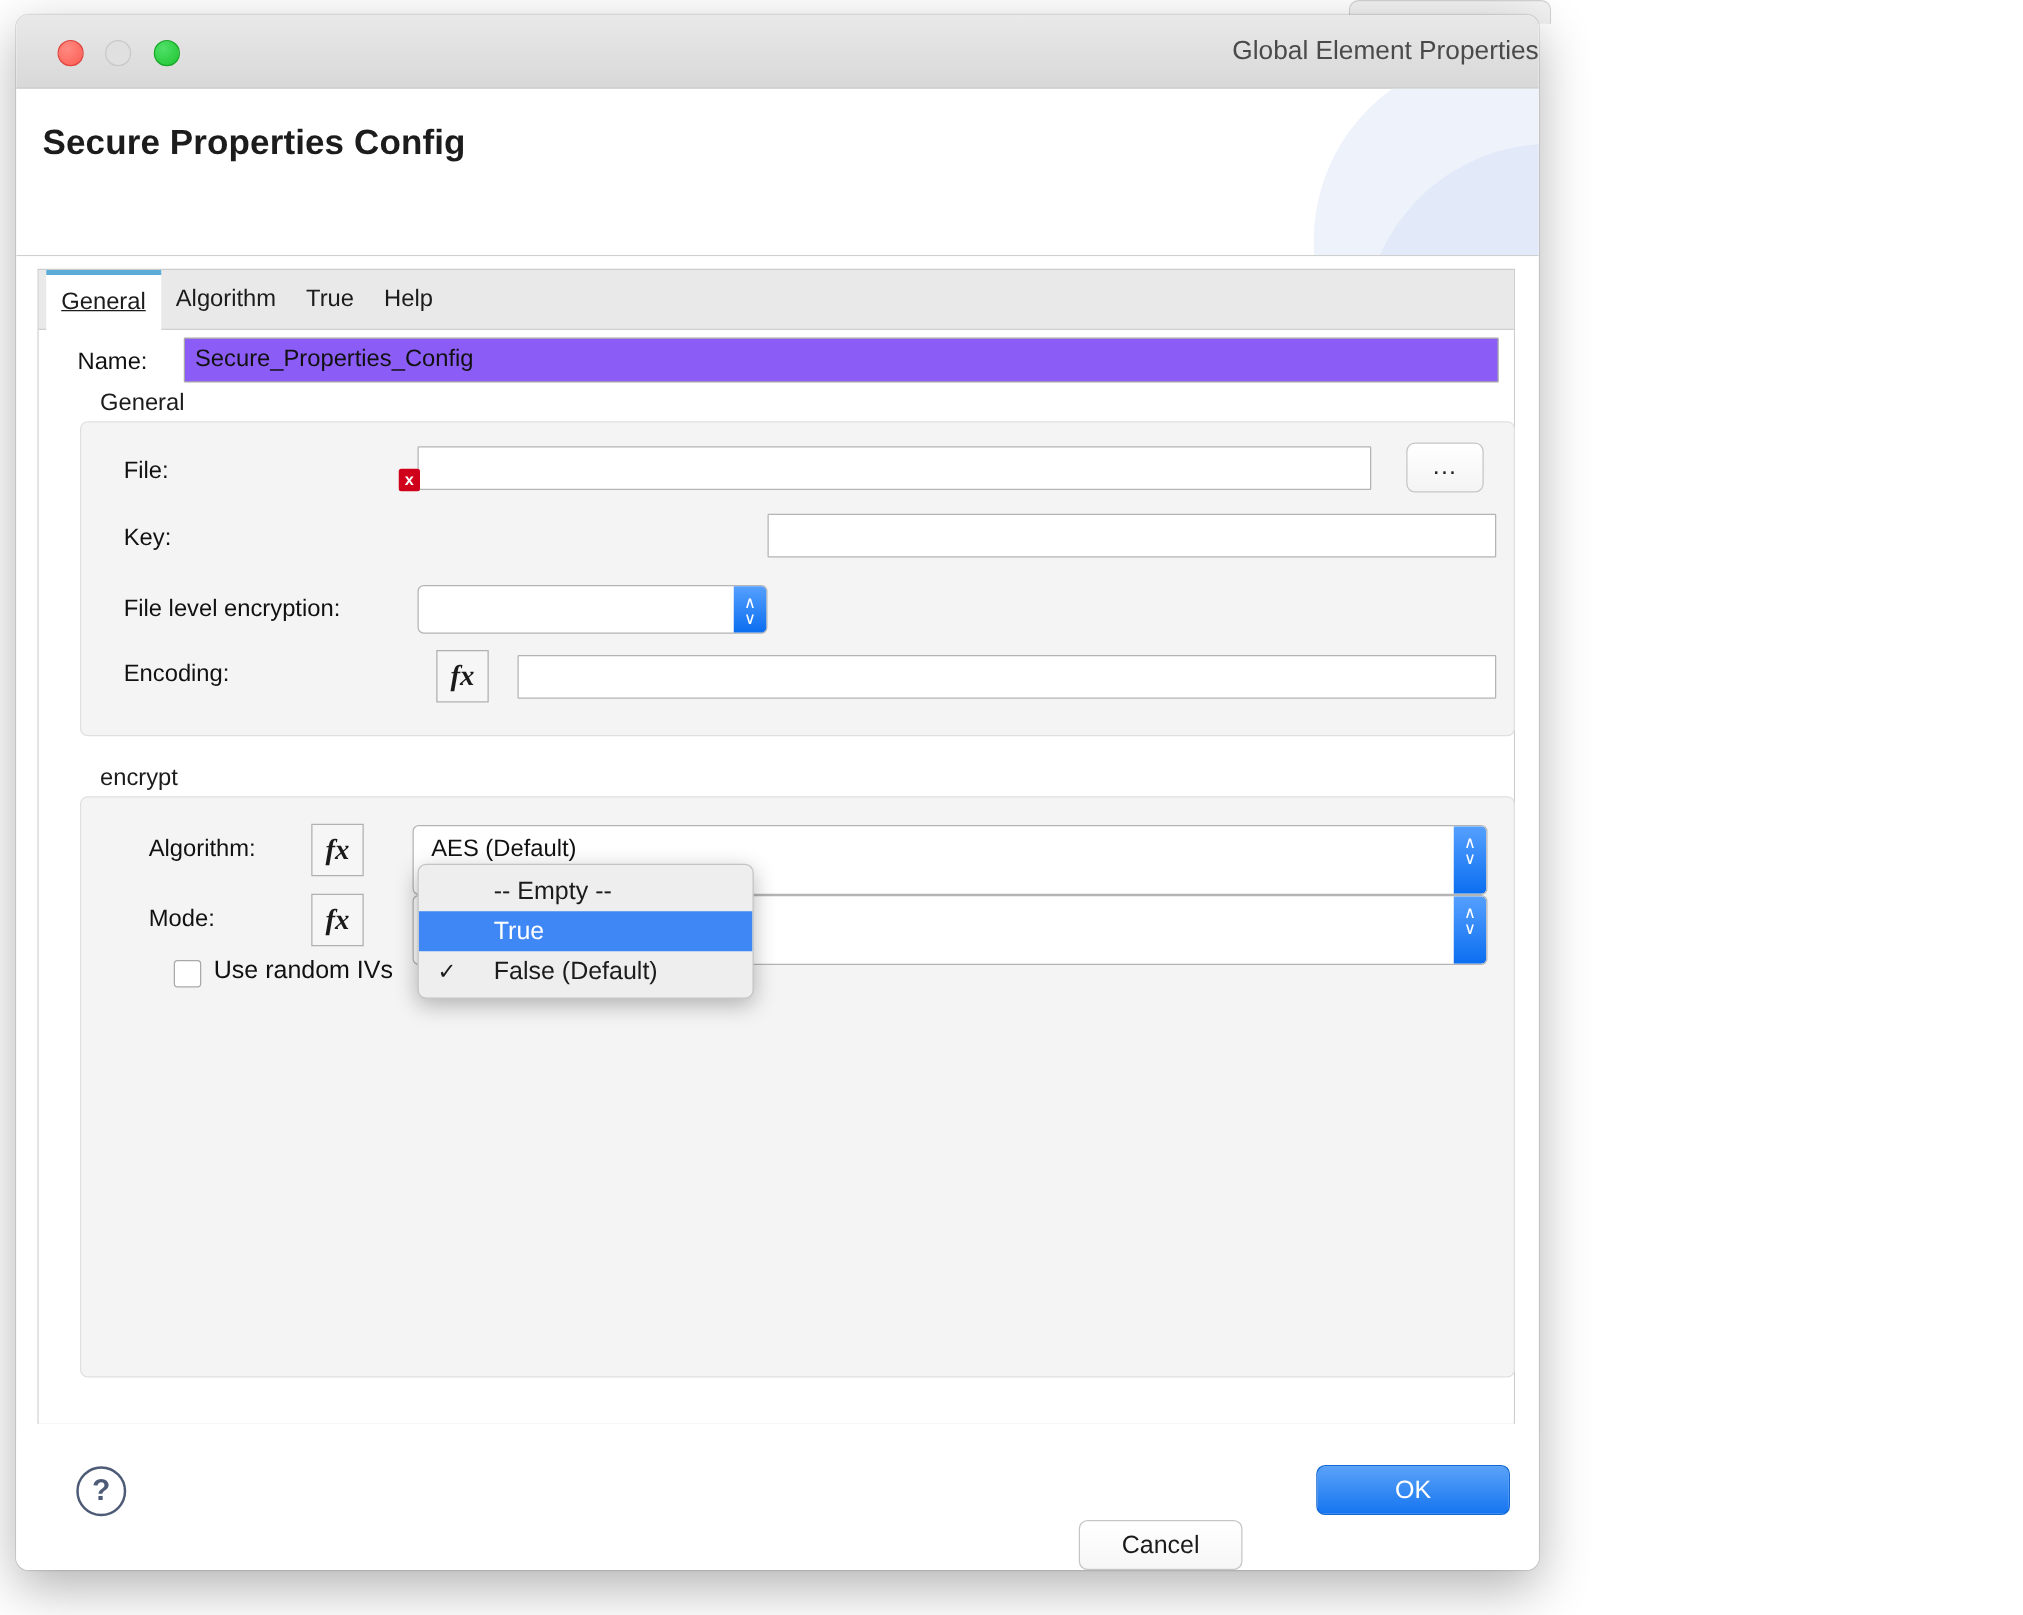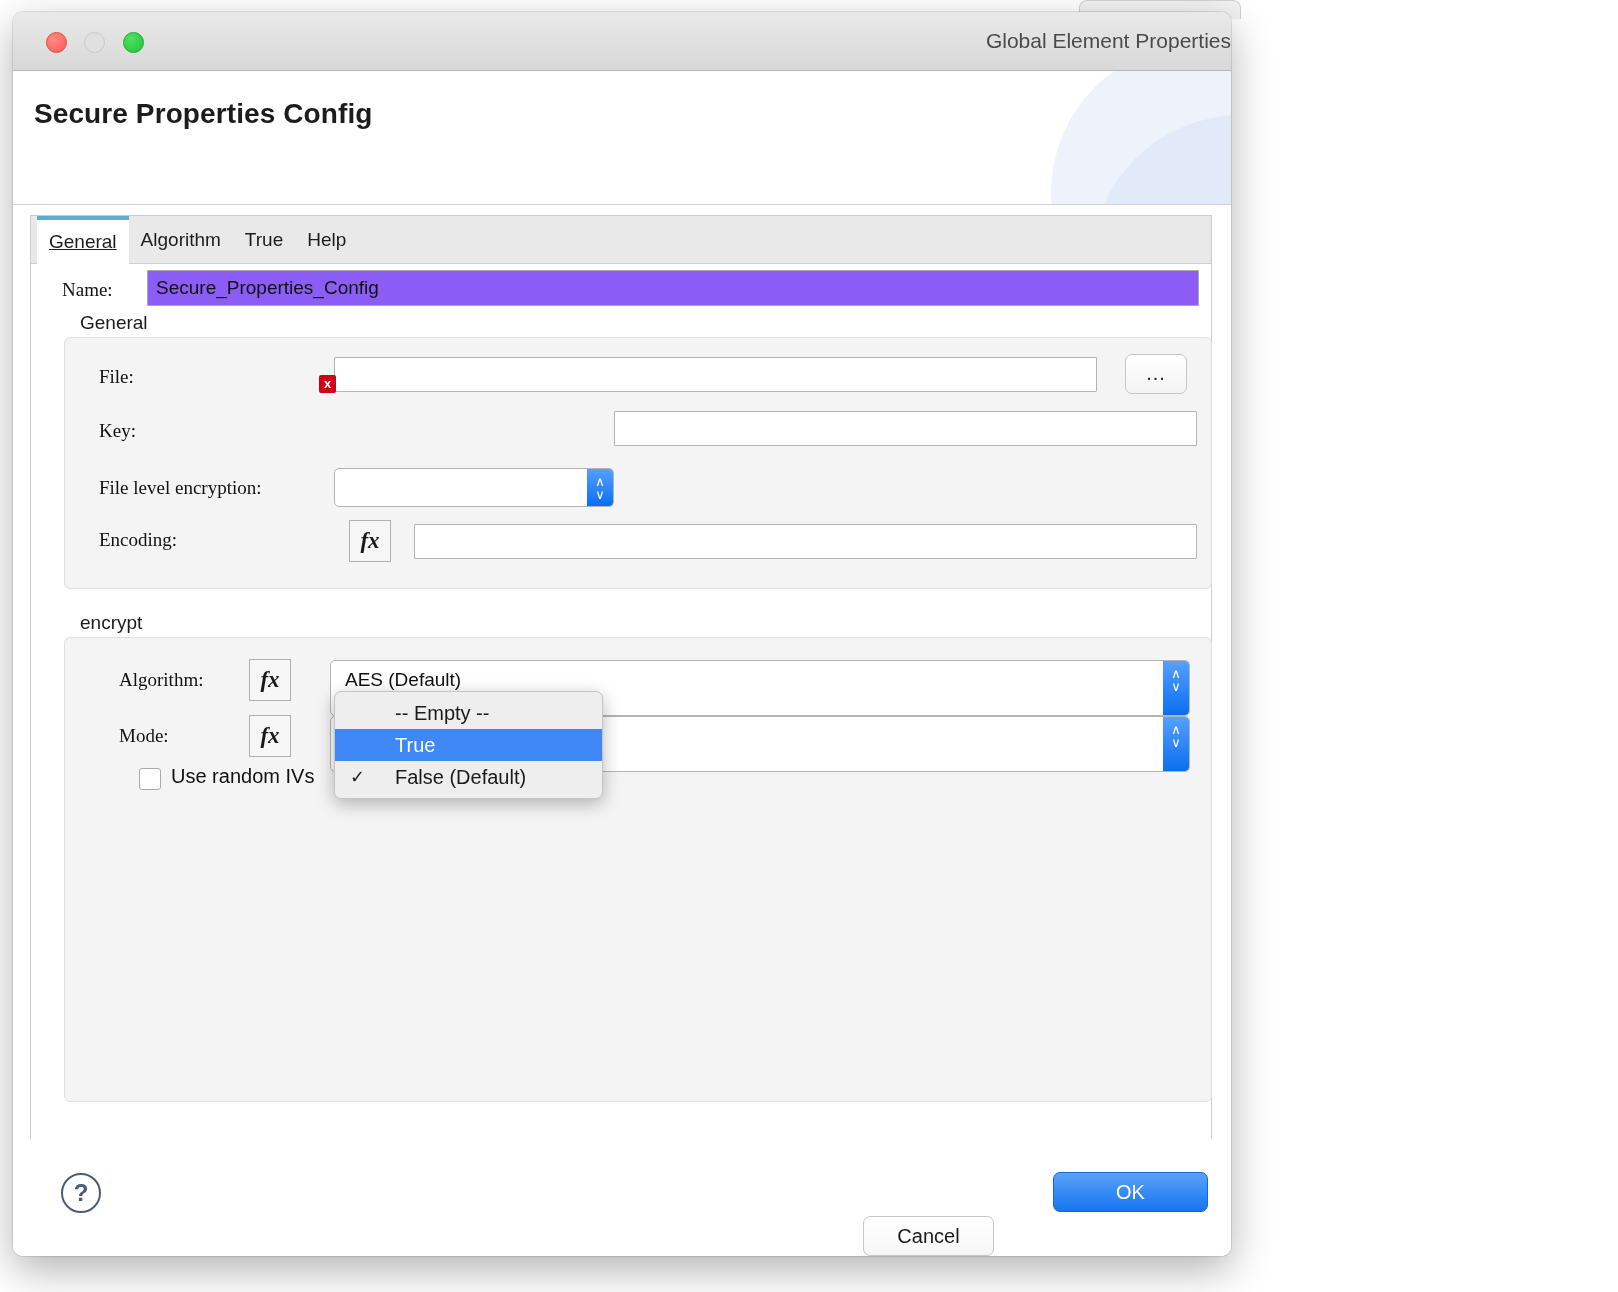--- a/index.html
+++ b/index.html
@@ -152,21 +152,20 @@
     position: relative;
     height: 875px;
     background: #ffffff;
   }
 
   .row-label {
     position: absolute;
     font-size: 19px;
     color: #111111;
     white-space: nowrap;
-    font-family: Liberation Serif, serif;
   }
 
   
   #name-label { left: 31px; top: 15px; }
   #name-input {
     position: absolute;
     left: 116px;
     top: 6px;
     width: 1052px;
     height: 36px;

